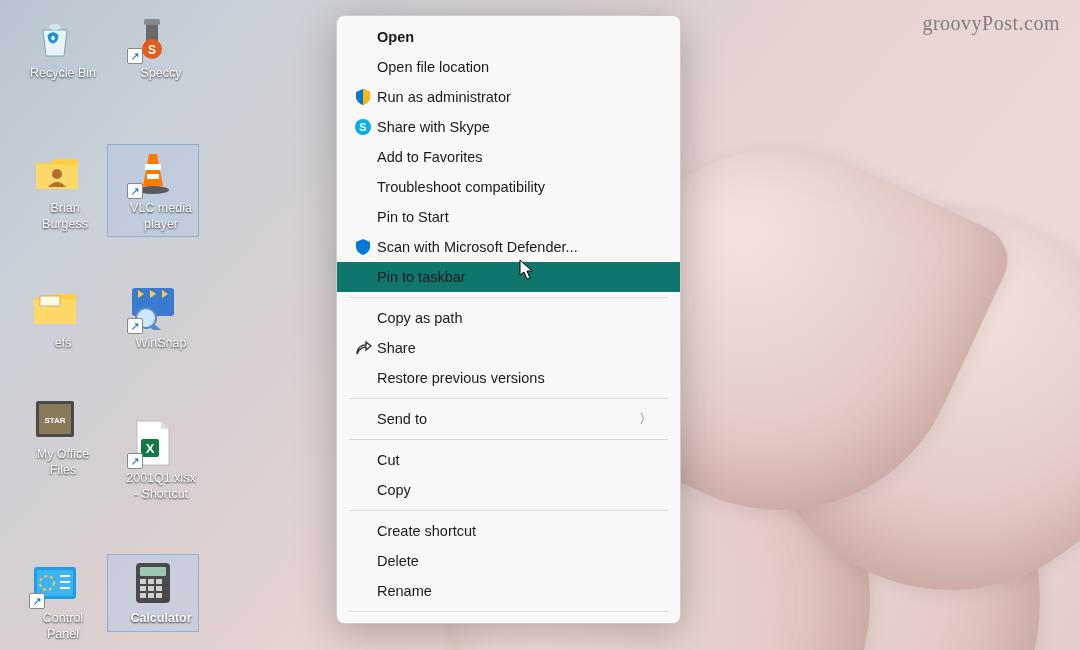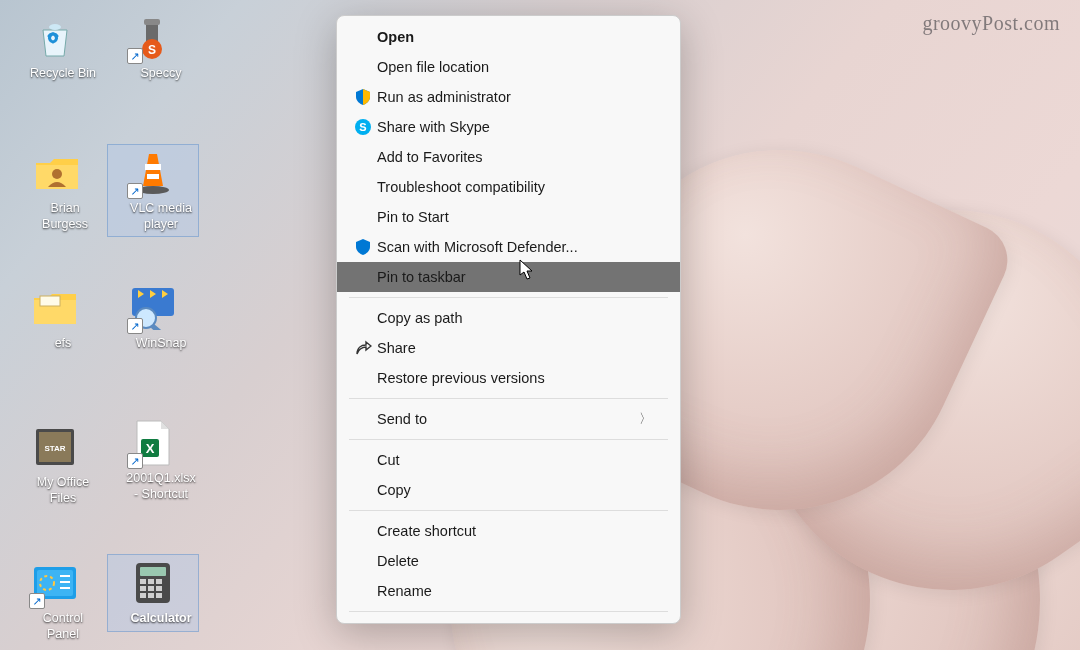--- a/index.html
+++ b/index.html
@@ -87,21 +87,21 @@
     }
     .menu-item {
       display: flex;
       align-items: center;
       padding: 5px 28px 5px 12px;
       cursor: default;
       position: relative;
       min-height: 30px;
     }
     .menu-item.hover {
-      background: #737373;
+      background: #0f766e;
     }
     .menu-item.bold .menu-text { font-weight: 600; }
     .menu-icon-slot {
       width: 28px;
       display: flex; align-items: center; justify-content: center;
       flex-shrink: 0;
     }
     .menu-text { flex: 1; }
     .menu-chevron {
       font-size: 13px; color: #555;
@@ -159,21 +159,21 @@
     <div class="icon-box">
       <svg width="46" height="40" viewBox="0 0 46 40">
         <path d="M2 10 L16 10 L20 6 L44 6 L44 36 L2 36 Z" fill="#ffcf48"></path>
         <path d="M2 12 L44 12 L44 36 L2 36 Z" fill="#ffd968"></path>
         <rect x="8" y="8" width="20" height="10" fill="#fffbe8" stroke="#ccb060"></rect>
       </svg>
     </div>
     <div class="icon-label">efs</div>
   </div>
 
-  <div class="icon-cell" style="top:419px;left:10px;">
+  <div class="icon-cell" style="top:391px;left:10px;">
     <div class="icon-box">
       <svg width="46" height="44" viewBox="0 0 46 44">
         <rect x="4" y="4" width="38" height="36" fill="#4a4a4a" rx="2"></rect>
         <rect x="7" y="7" width="32" height="30" fill="#8a7a5a"></rect>
         <text x="23" y="26" font-size="8" fill="#fff" text-anchor="middle" font-weight="bold">STAR</text>
       </svg>
     </div>
     <div class="icon-label">My Office Files</div>
   </div>
 

